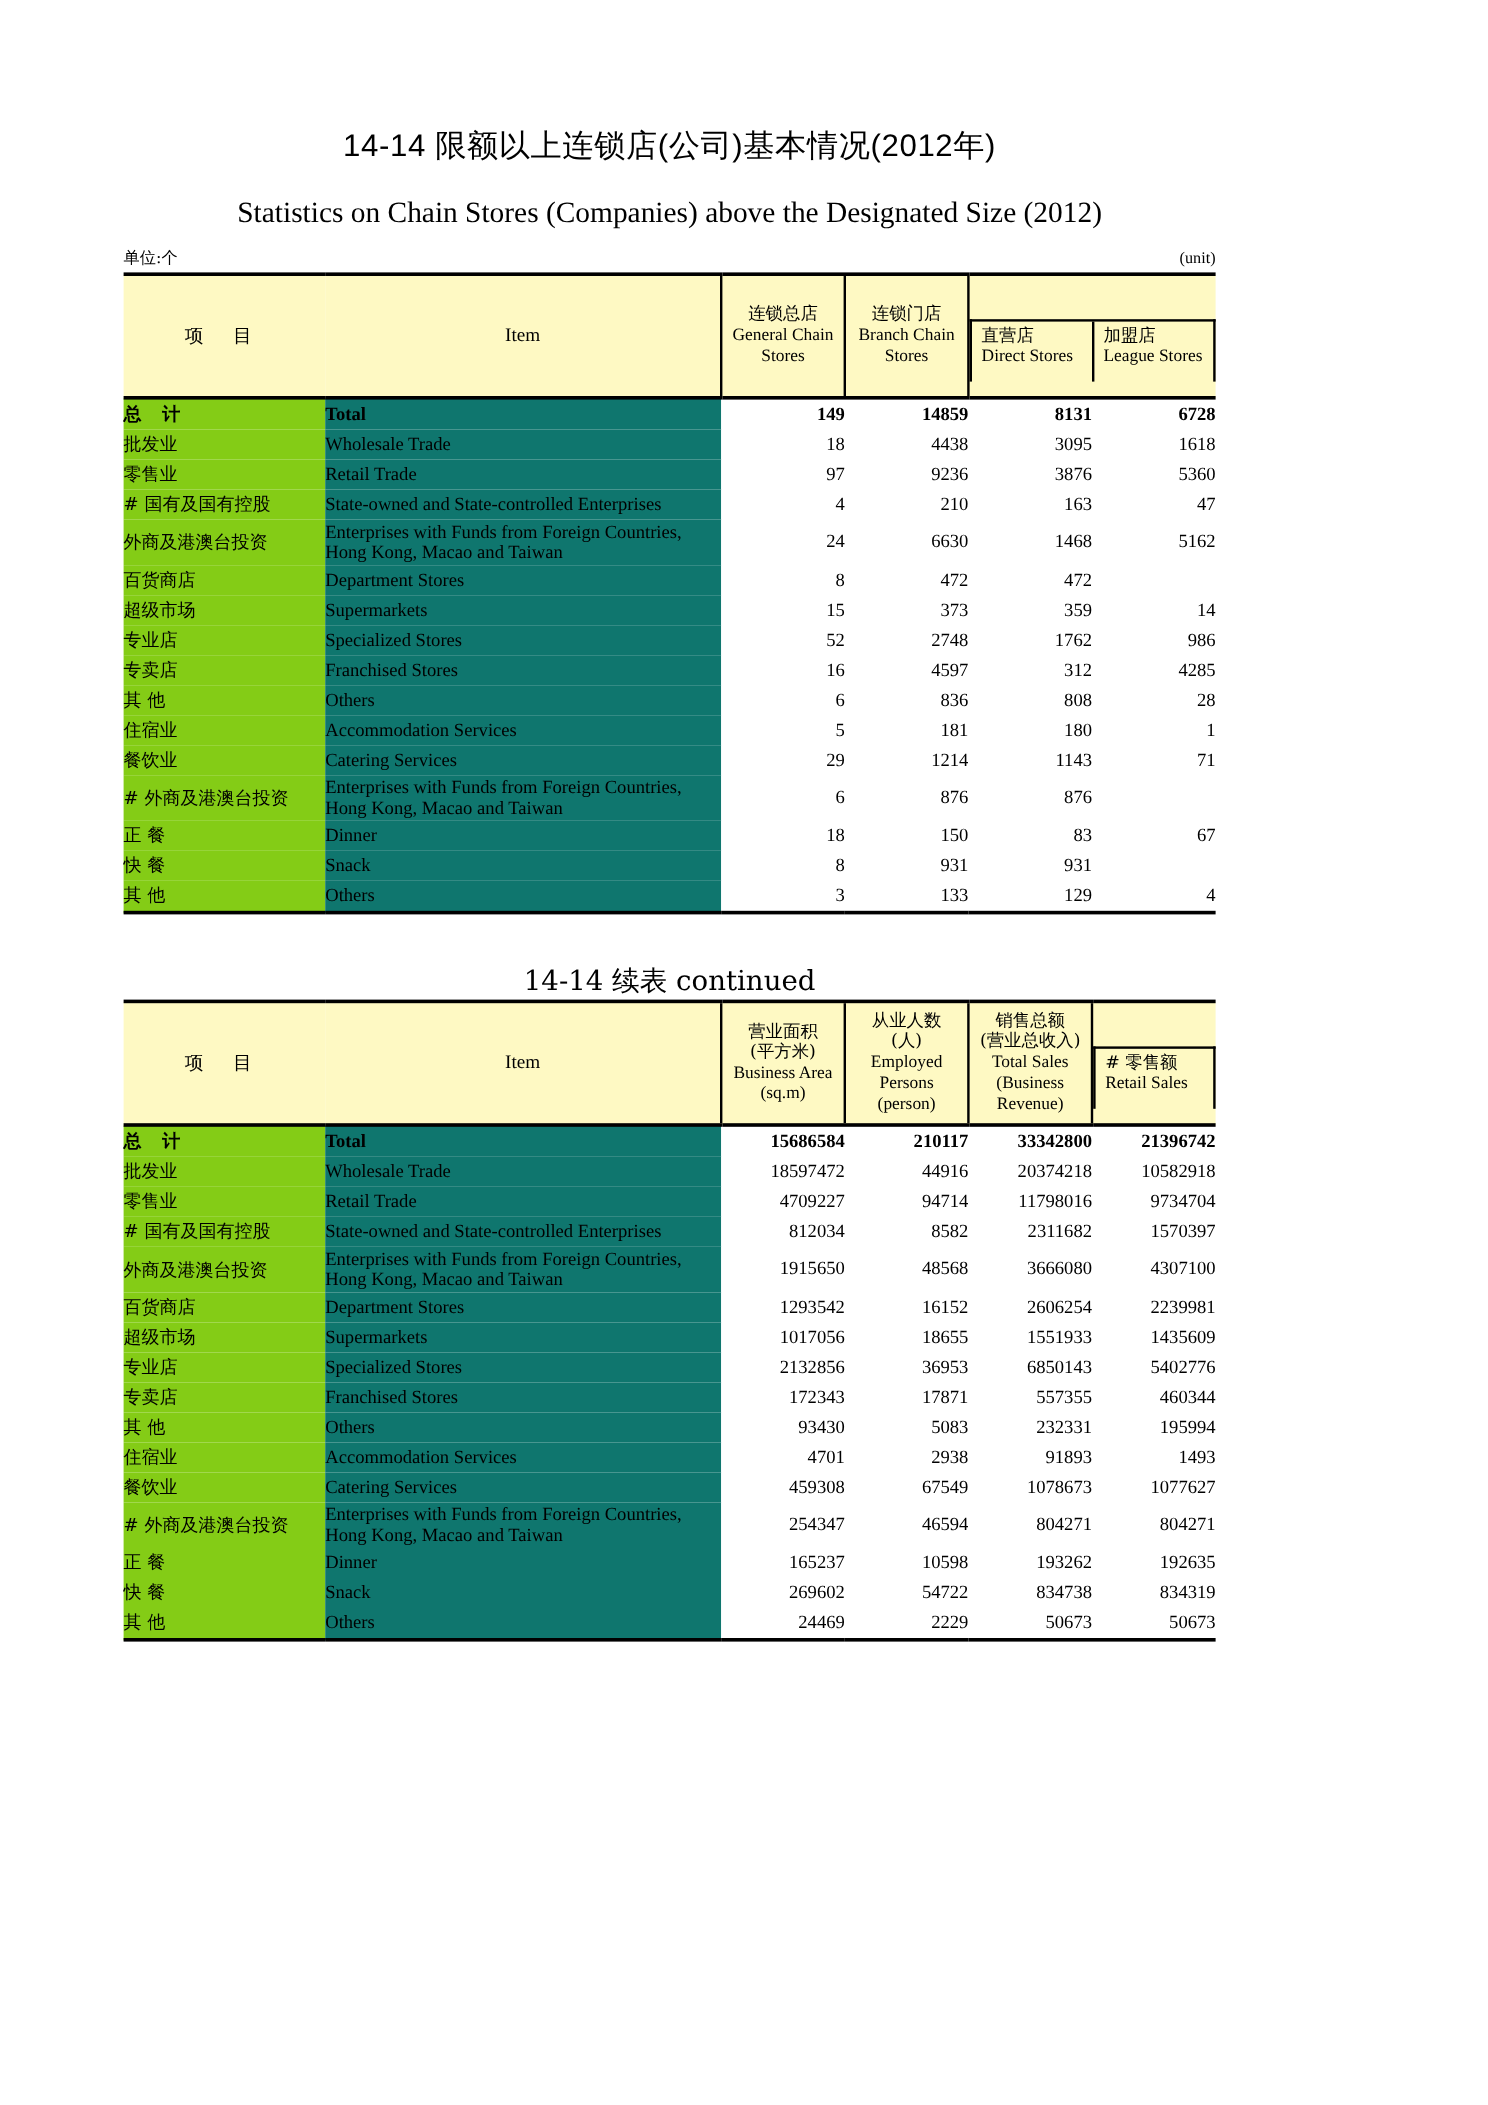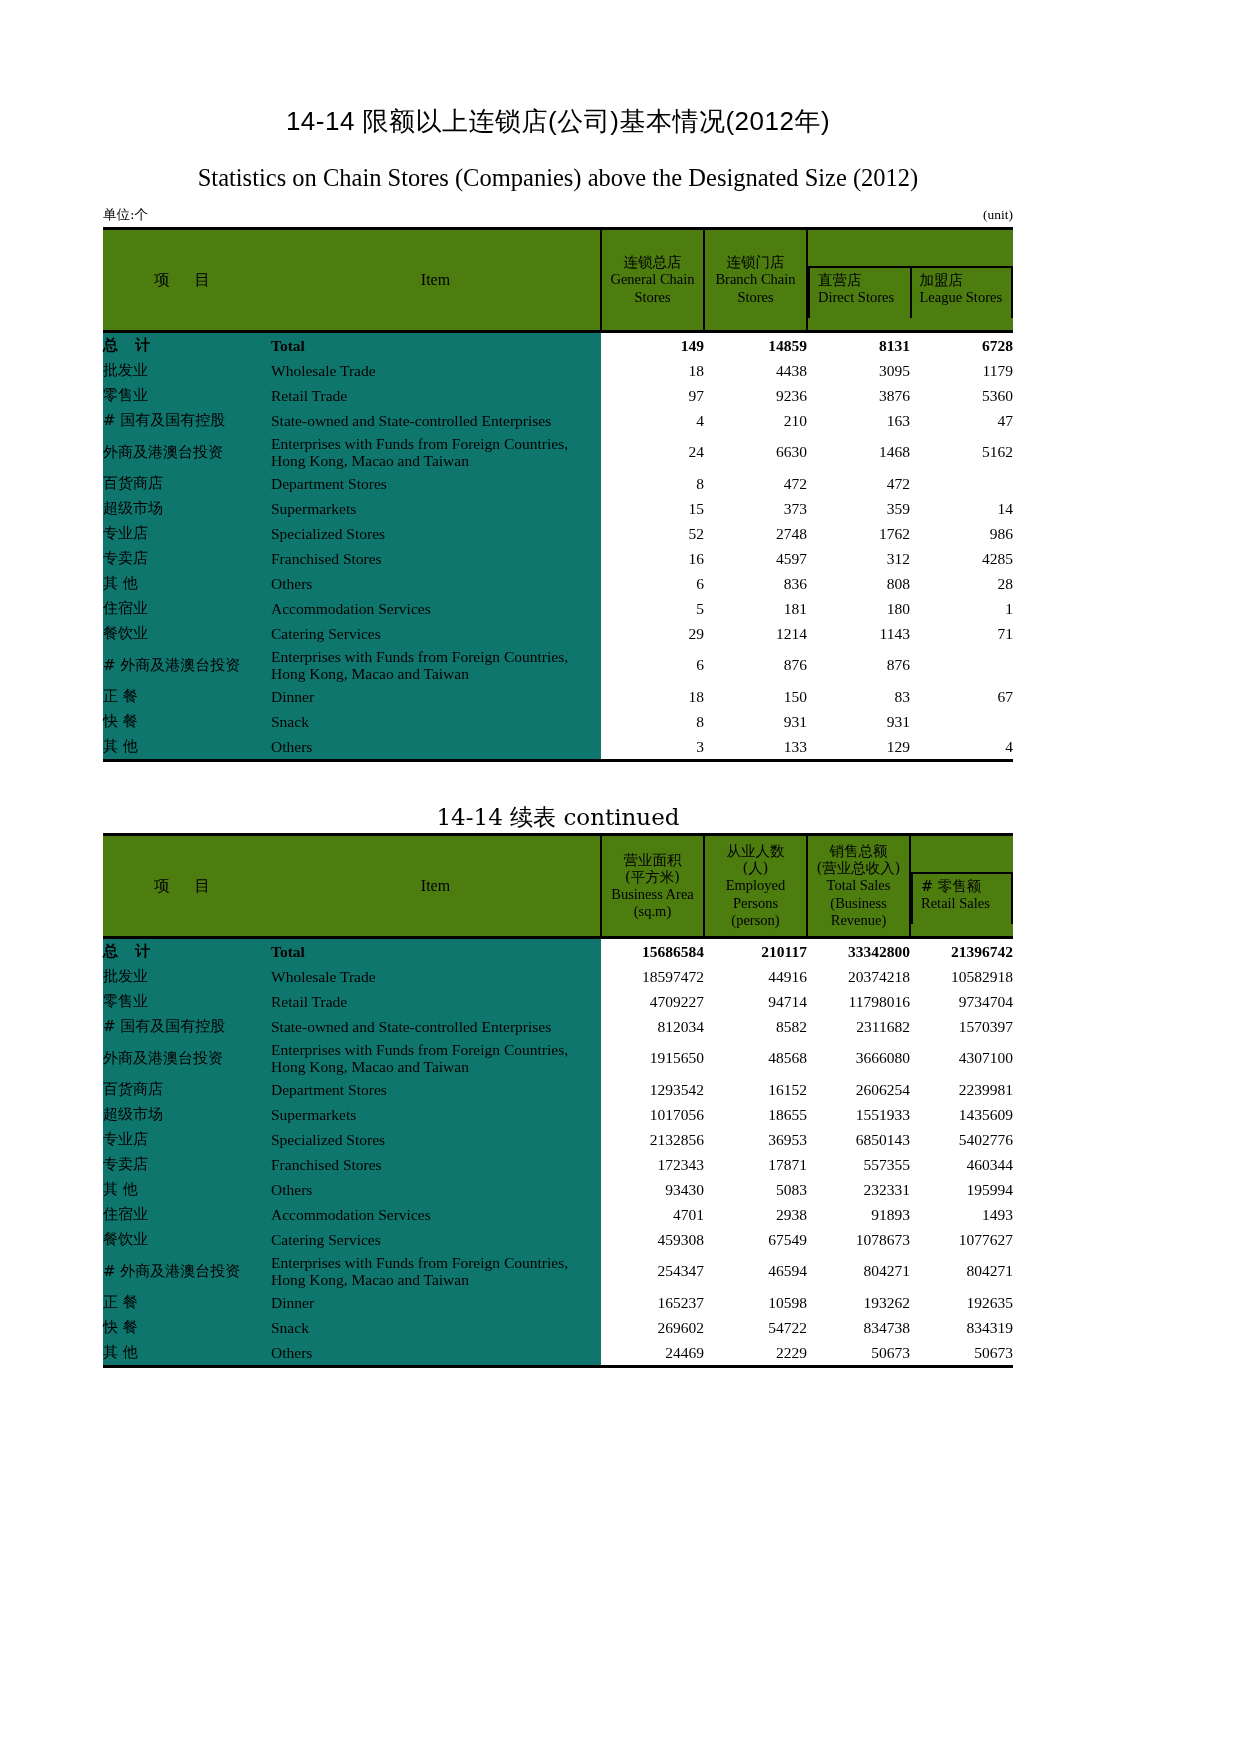--- a/index.html
+++ b/index.html
@@ -63,21 +63,21 @@
   table.tbl td,table.tbl th{
     padding:0;
     vertical-align:middle;
     font-weight:normal;
   }
   .topline td{border-top:3px solid #000;}
   .botline td{border-bottom:3px solid #000;}
 
   
   .hd{
-    background:#4d7c0f;
+    background:#fef9c3;
     height:100px;
     border-bottom:3px solid #000;
   }
   .hd-item-cn{
     font-family:"DejaVu Serif","Liberation Serif",serif;
     font-size:15.5px;
     text-align:center;
     letter-spacing:10px;
     padding-left:8px;
   }
@@ -124,21 +124,21 @@
     font-size:14.5px;display:block;
   }
   .nestcell .en{
     font-family:"Liberation Serif",serif;
     font-size:14.5px;display:block;
   }
 
   
   tr.row td{height:25px;}
   td.cn{
-    background:#0f766e;
+    background:#84cc16;
     font-family:"DejaVu Serif","Liberation Serif",serif;
     font-size:15px;
     padding-left:6px;
     white-space:nowrap;
   }
   td.en{
     background:#0f766e;
     font-family:"Liberation Serif",serif;
     font-size:15.5px;
     padding-left:8px;
@@ -216,21 +216,21 @@
             <td class="num">14859</td>
             <td class="num">8131</td>
             <td class="num">6728</td>
           </tr>
           <tr class="row">
             <td class="cn">批发业</td>
             <td class="en">Wholesale Trade</td>
             <td class="num">18</td>
             <td class="num">4438</td>
             <td class="num">3095</td>
-            <td class="num">1179</td>
+            <td class="num">1618</td>
           </tr>
           <tr class="row">
             <td class="cn">零售业</td>
             <td class="en">Retail Trade</td>
             <td class="num">97</td>
             <td class="num">9236</td>
             <td class="num">3876</td>
             <td class="num">5360</td>
           </tr>
           <tr class="row">

